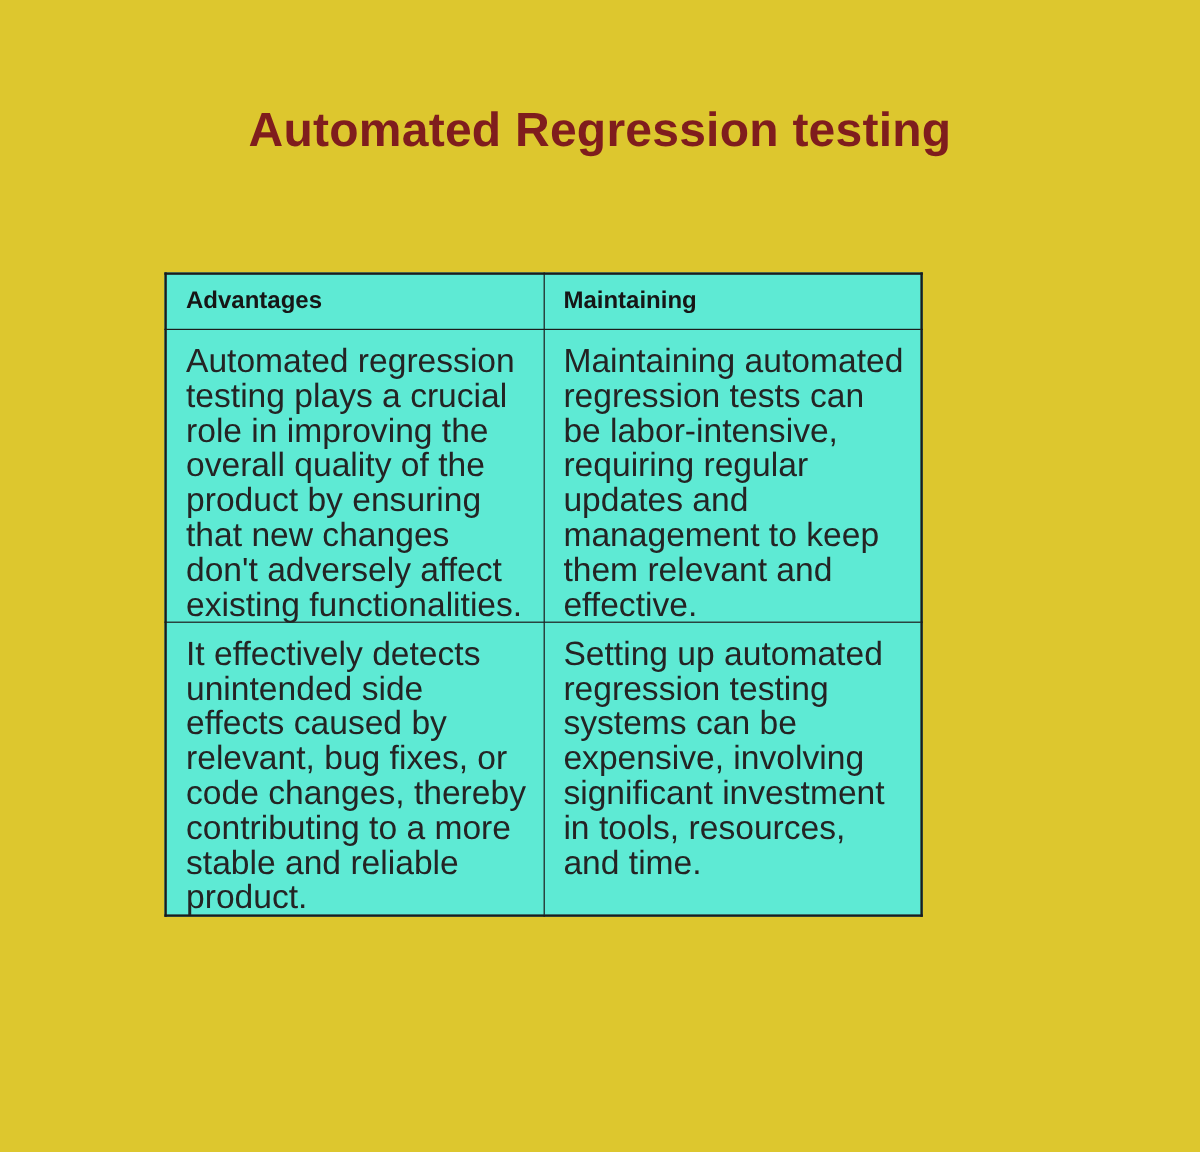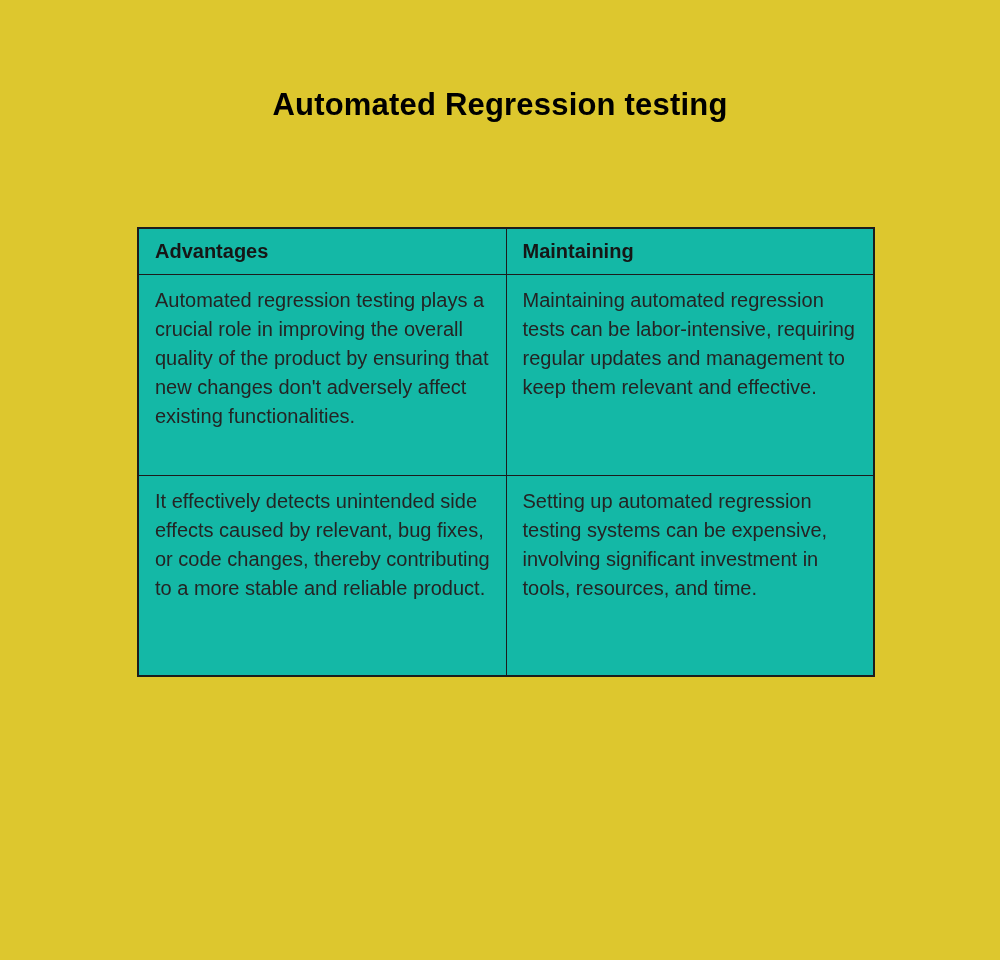--- a/index.html
+++ b/index.html
@@ -14,33 +14,33 @@
     font-family: "Liberation Sans", sans-serif;
     overflow: hidden;
   }
   .page-title {
     position: absolute;
     top: 87px;
     left: 0;
     width: 1000px;
     margin: 0;
     text-align: center;
-    font-size: 31px;
+    font-size: 40px;
     font-weight: 700;
-    color: #000000;
+    color: #7f1d1d;
     letter-spacing: 0.2px;
   }
   table.comparison-table {
     position: absolute;
     left: 137px;
     top: 227px;
-    width: 738px;
+    width: 632px;
     border-collapse: collapse;
     table-layout: fixed;
-    background: #14b8a6;
+    background: #5eead4;
     border: 2px solid #1c1c1c;
   }
   .comparison-table th,
   .comparison-table td {
     border: 1.5px solid #1c1c1c;
     width: 50%;
     box-sizing: border-box;
   }
   .comparison-table th {
     height: 46px;
@@ -48,21 +48,21 @@
     vertical-align: middle;
     padding: 0 16px;
     font-size: 20px;
     font-weight: 700;
     color: #161616;
   }
   .comparison-table td {
     height: 201px;
     vertical-align: top;
     padding: 11px 12px 0 16px;
-    font-size: 20px;
+    font-size: 28px;
     line-height: 29px;
     color: #242424;
   }
 </style>
 </head>
 <body>
 
 <h1 class="page-title">Automated Regression testing</h1>
 
 <table class="comparison-table">

